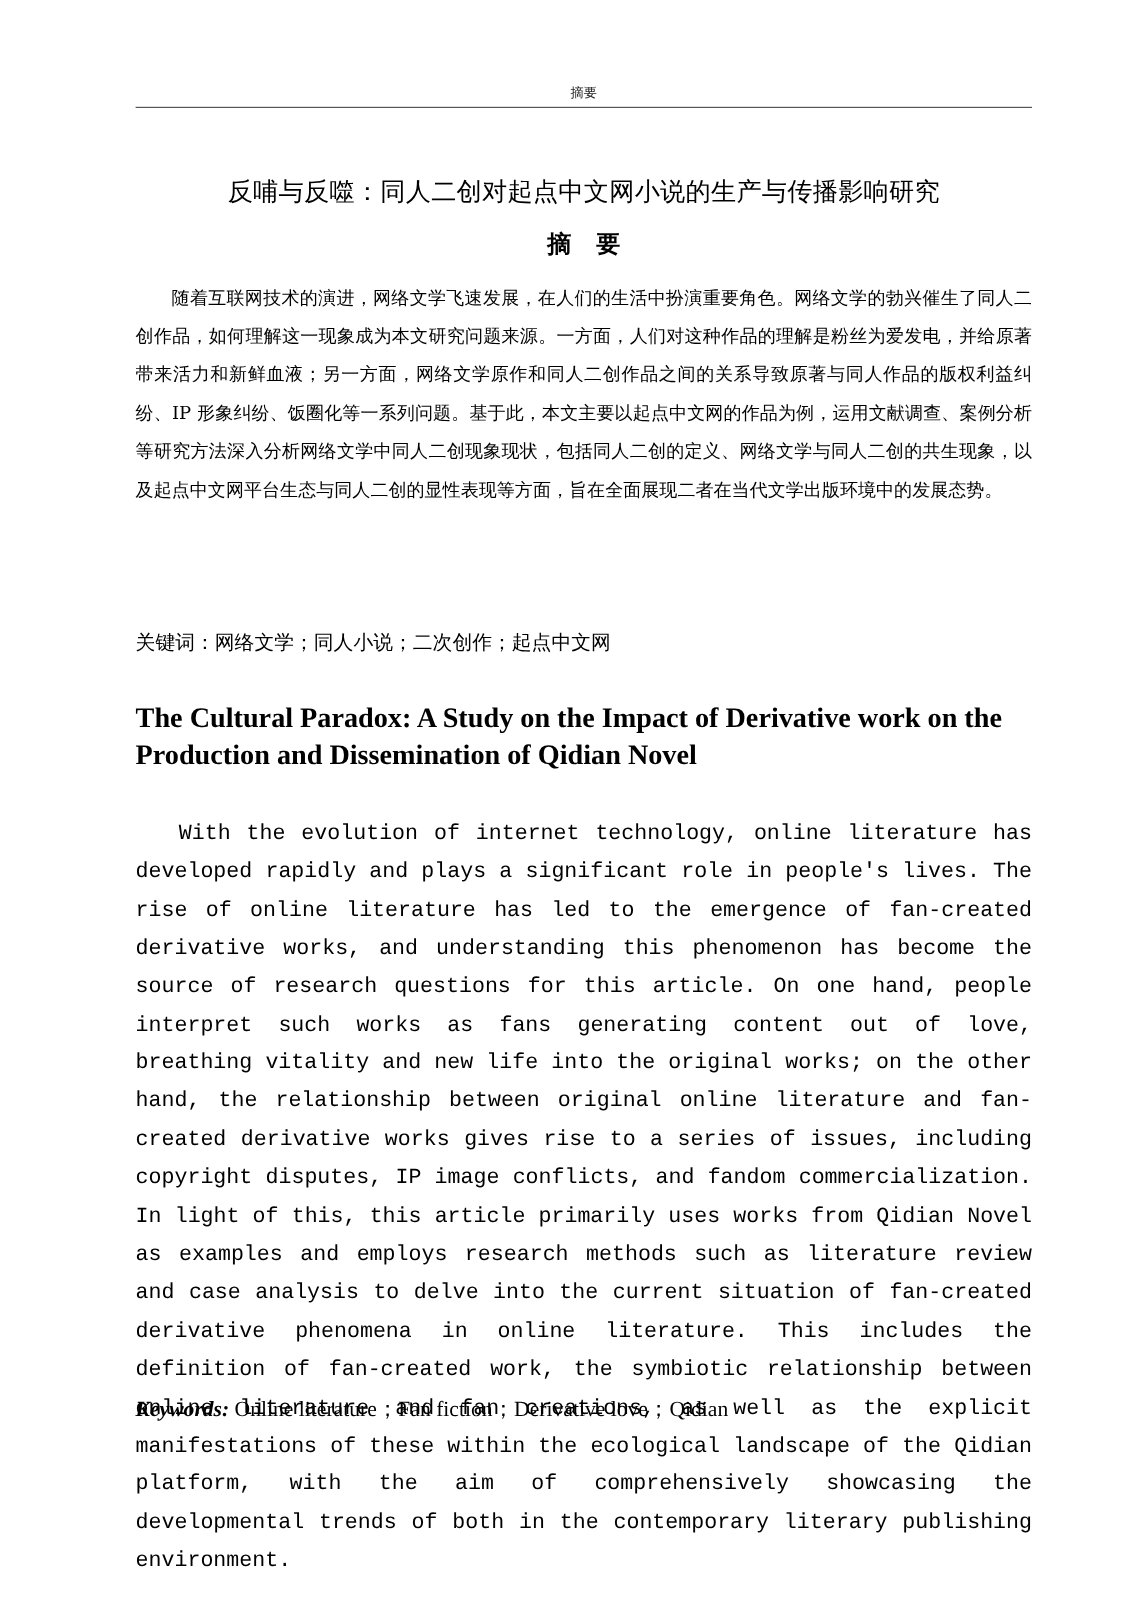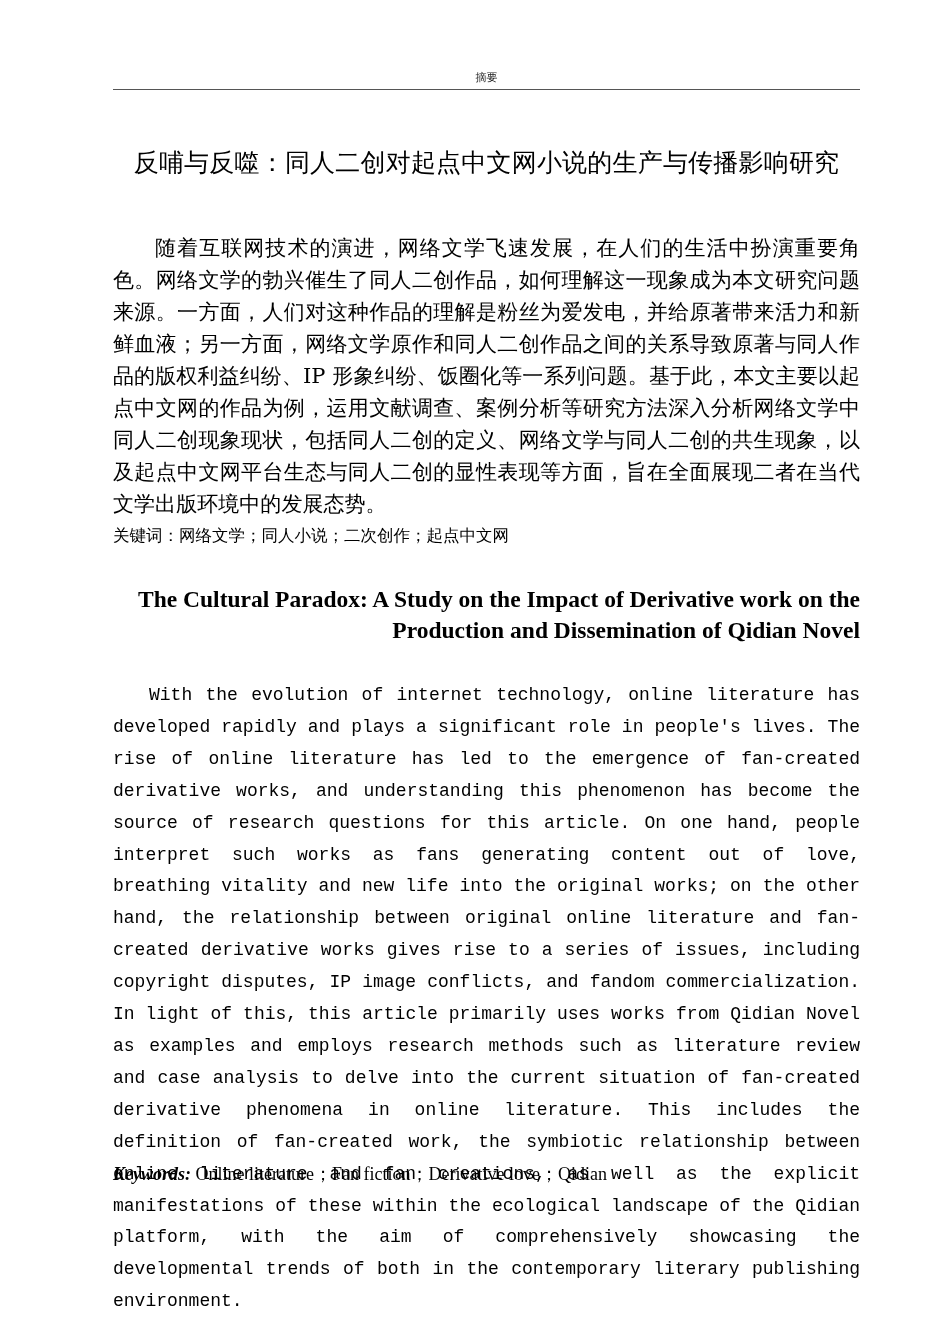--- a/index.html
+++ b/index.html
@@ -8,38 +8,38 @@
   .running-header {
     position: absolute; left: 113px; top: 70px; width: 747px;
     text-align: center; font-family: "DejaVu Sans", sans-serif; font-size: 11px; color: #222;
   }
   .header-rule {
     position: absolute; left: 113px; top: 89px; width: 747px; height: 0;
     border-top: 1px solid #555;
   }
   .cn-title {
     position: absolute; left: 113px; top: 146px; width: 747px; text-align: center;
-    font-family: Liberation Sans, sans-serif; font-size: 25px; letter-spacing: 0.2px;
+    font-family: Liberation Sans, sans-serif; font-size: 21px; letter-spacing: 0.2px;
   }
   .cn-abstract-heading {
     position: absolute; left: 113px; top: 190px; width: 747px; text-align: center;
     font-family: "DejaVu Sans", sans-serif; font-size: 20px; font-weight: bold; word-spacing: 14px;
   }
   .cn-abstract-body {
     position: absolute; left: 113px; top: 232px; width: 747px;
-    font-family: "DejaVu Serif", serif; font-size: 21px; line-height: 32px;
+    font-family: "DejaVu Serif", serif; font-size: 15px; line-height: 32px;
     text-align: justify; text-indent: 2em; letter-spacing: 0.05px;
   }
   .cn-keywords {
     position: absolute; left: 113px; top: 522px; width: 747px;
     font-family: "DejaVu Serif", serif; font-size: 16.5px; line-height: 28px;
   }
   .cn-keywords .label { font-family: "DejaVu Sans", sans-serif; font-weight: normal; }
   .en-title {
-    position: absolute; left: 113px; top: 584px; width: 747px; text-align: right;
+    position: absolute; left: 113px; top: 584px; width: 747px; text-align: left;
     font-family: "Liberation Serif", serif; font-size: 23.5px; font-weight: bold; line-height: 31px;
   }
   .en-abstract-body {
     position: absolute; left: 113px; top: 680px; width: 747px;
     font-family: Liberation Mono, monospace; font-size: 18px; line-height: 31.9px;
     text-align: justify; text-indent: 2em;
   }
   .en-keywords {
     position: absolute; left: 113px; top: 1160px; width: 747px;
     font-family: "Liberation Serif", serif; font-size: 18px; line-height: 28px;
@@ -47,20 +47,21 @@
   .en-keywords .label { font-weight: bold; font-style: italic; }
 </style>
 </head>
 <body>
 
 <div class="page">
   <div class="running-header">摘要</div>
   <div class="header-rule"></div>
 
   <div class="cn-title">反哺与反噬：同人二创对起点中文网小说的生产与传播影响研究</div>
+  <div class="cn-abstract-heading">摘 要</div>
   <p class="cn-abstract-body" style="margin:0">随着互联网技术的演进，网络文学飞速发展，在人们的生活中扮演重要角色。网络文学的勃兴催生了同人二创作品，如何理解这一现象成为本文研究问题来源。一方面，人们对这种作品的理解是粉丝为爱发电，并给原著带来活力和新鲜血液；另一方面，网络文学原作和同人二创作品之间的关系导致原著与同人作品的版权利益纠纷、IP 形象纠纷、饭圈化等一系列问题。基于此，本文主要以起点中文网的作品为例，运用文献调查、案例分析等研究方法深入分析网络文学中同人二创现象现状，包括同人二创的定义、网络文学与同人二创的共生现象，以及起点中文网平台生态与同人二创的显性表现等方面，旨在全面展现二者在当代文学出版环境中的发展态势。</p>
   <div class="cn-keywords">
     <span class="label">关键词：</span><span>网络文学；同人小说；二次创作；起点中文网</span>
   </div>
 
   <div class="en-title">The Cultural Paradox: A Study on the Impact of Derivative work on the Production and Dissemination of Qidian Novel</div>
   <p class="en-abstract-body" style="margin:0">With the evolution of internet technology, online literature has developed rapidly and plays a significant role in people's lives. The rise of online literature has led to the emergence of fan-created derivative works, and understanding this phenomenon has become the source of research questions for this article. On one hand, people interpret such works as fans generating content out of love, breathing vitality and new life into the original works; on the other hand, the relationship between original online literature and fan-created derivative works gives rise to a series of issues, including copyright disputes, IP image conflicts, and fandom commercialization. In light of this, this article primarily uses works from Qidian Novel as examples and employs research methods such as literature review and case analysis to delve into the current situation of fan-created derivative phenomena in online literature. This includes the definition of fan-created work, the symbiotic relationship between online literature and fan creations, as well as the explicit manifestations of these within the ecological landscape of the Qidian platform, with the aim of comprehensively showcasing the developmental trends of both in the contemporary literary publishing environment.</p>
   <div class="en-keywords">
     <span class="label">Keywords:</span><span> Online literature；Fan fiction；Derivative love；Qidian</span>
   </div>

